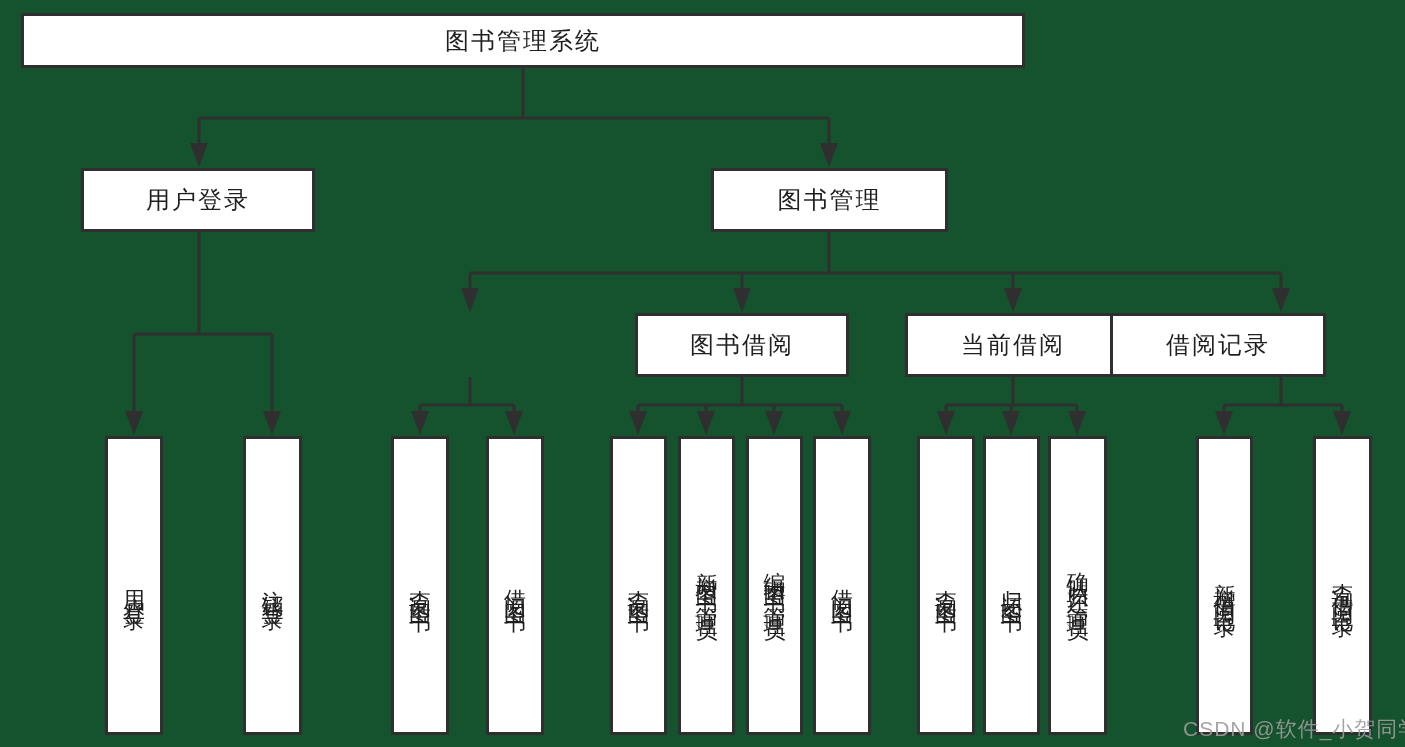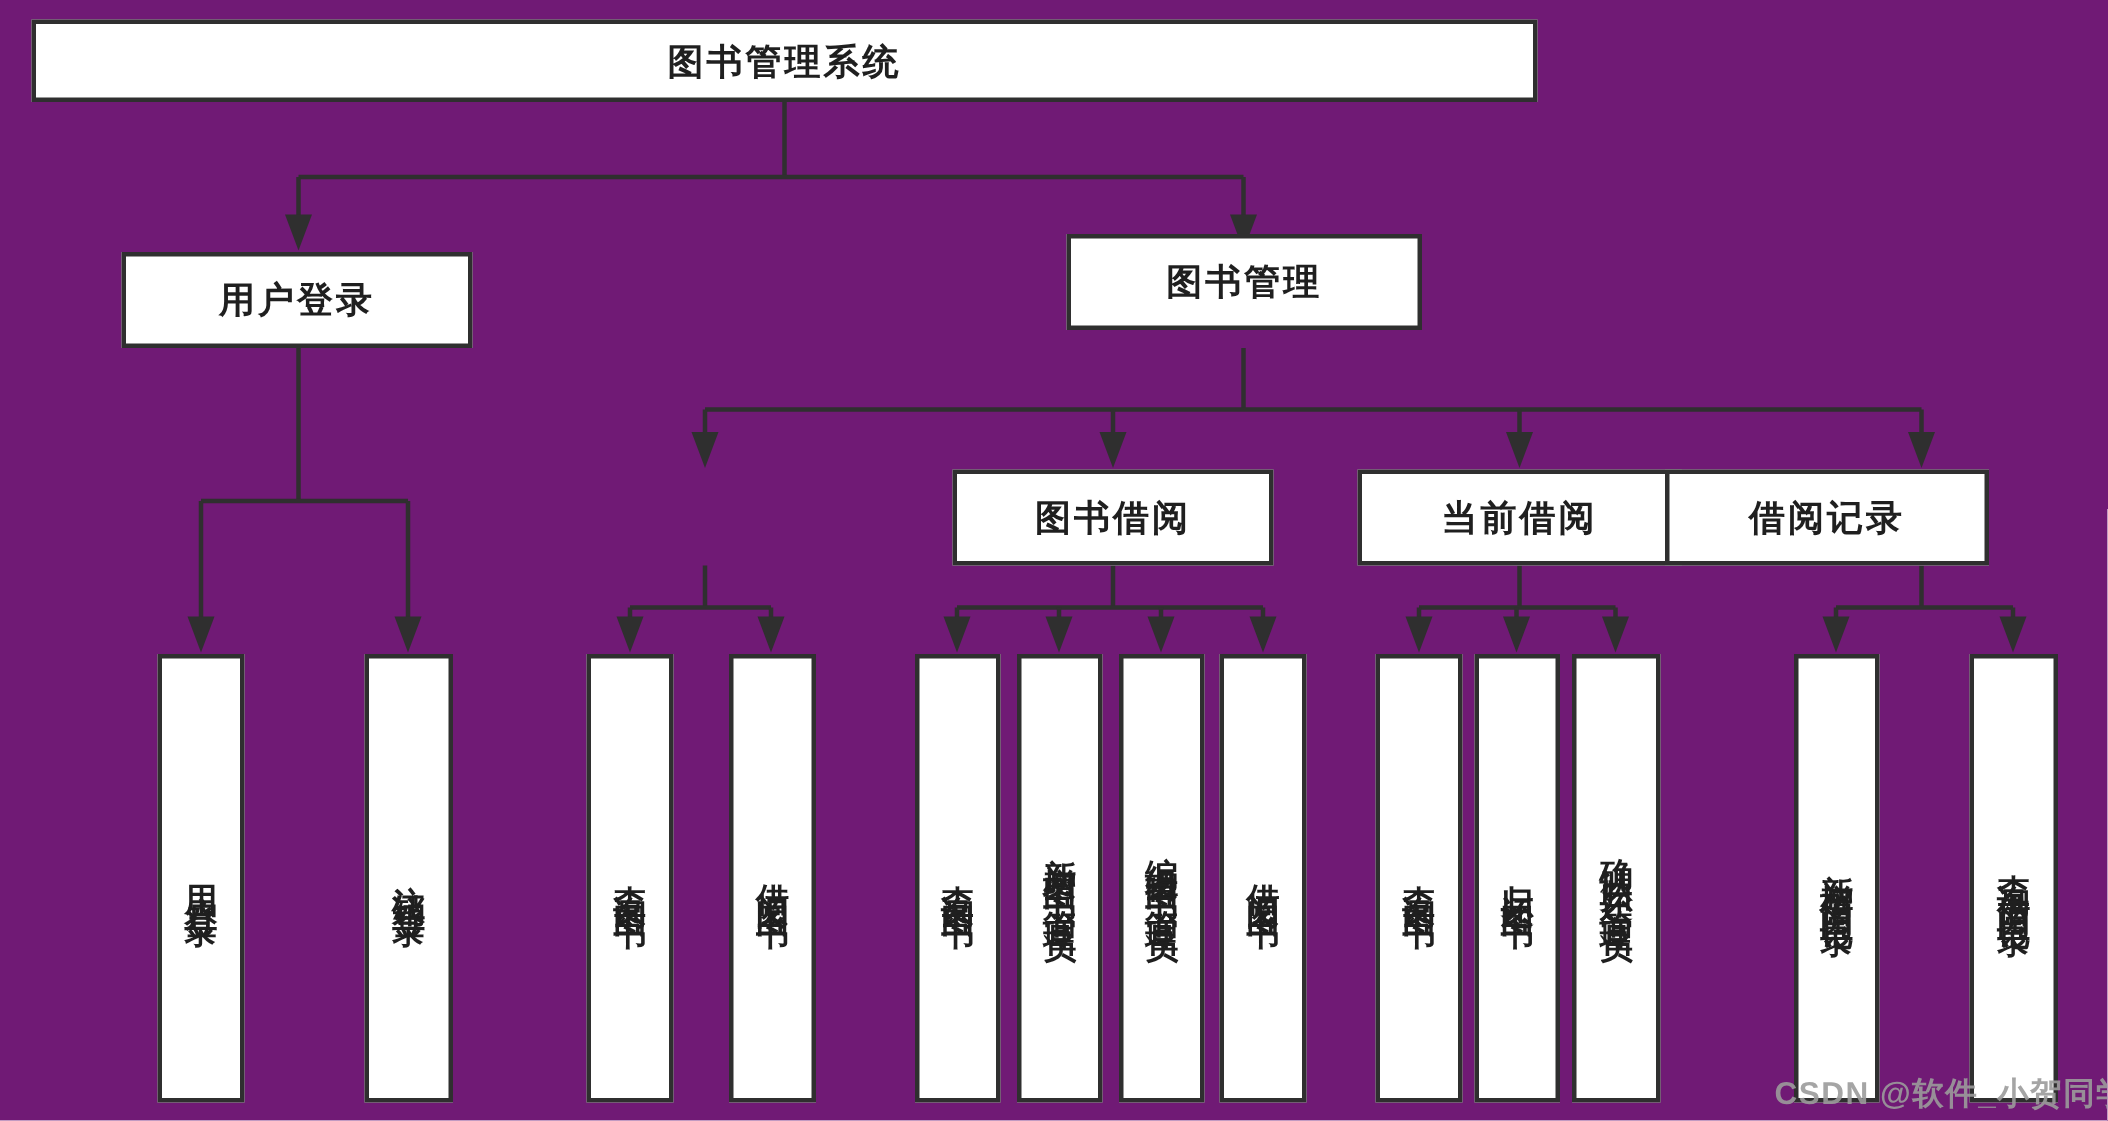--- a/index.html
+++ b/index.html
@@ -1,23 +1,22 @@
 <!DOCTYPE html>
 <html><head>
 <meta charset="utf-8">
 <style>
   html, body { margin: 0; padding: 0; background: #ffffff; }
   body { font-family: "Liberation Sans", "DejaVu Sans", sans-serif; }
   .stage {
     position: relative;
     width: 1405px;
     height: 747px;
-    background: #701a75;
+    background: #14532d;
     overflow: hidden;
-    font-weight: bold;
   }
   .connectors {
     position: absolute;
     left: 0; top: 0;
     width: 1405px; height: 747px;
     pointer-events: none;
   }
   .box {
     position: absolute;
     box-sizing: border-box;
@@ -122,21 +121,21 @@
     </g>
   </svg>
 
   <div class="box h-box" style="left:21px; top:13px; width:1004px; height:55px;">
     <span>图书管理系统</span>
   </div>
 
   <div class="box h-box" style="left:81px; top:168px; width:234px; height:64px;">
     <span>用户登录</span>
   </div>
-  <div class="box h-box" style="left:711px; top:156px; width:237px; height:64px;">
+  <div class="box h-box" style="left:711px; top:168px; width:237px; height:64px;">
     <span>图书管理</span>
   </div>
 
   <div class="box h-box" style="left:635px; top:313px; width:214px; height:64px;">
     <span>图书借阅</span>
   </div>
   <div class="box h-box" style="left:905px; top:313px; width:216px; height:64px;">
     <span>当前借阅</span>
   </div>
   <div class="box h-box" style="left:1110px; top:313px; width:216px; height:64px;">

